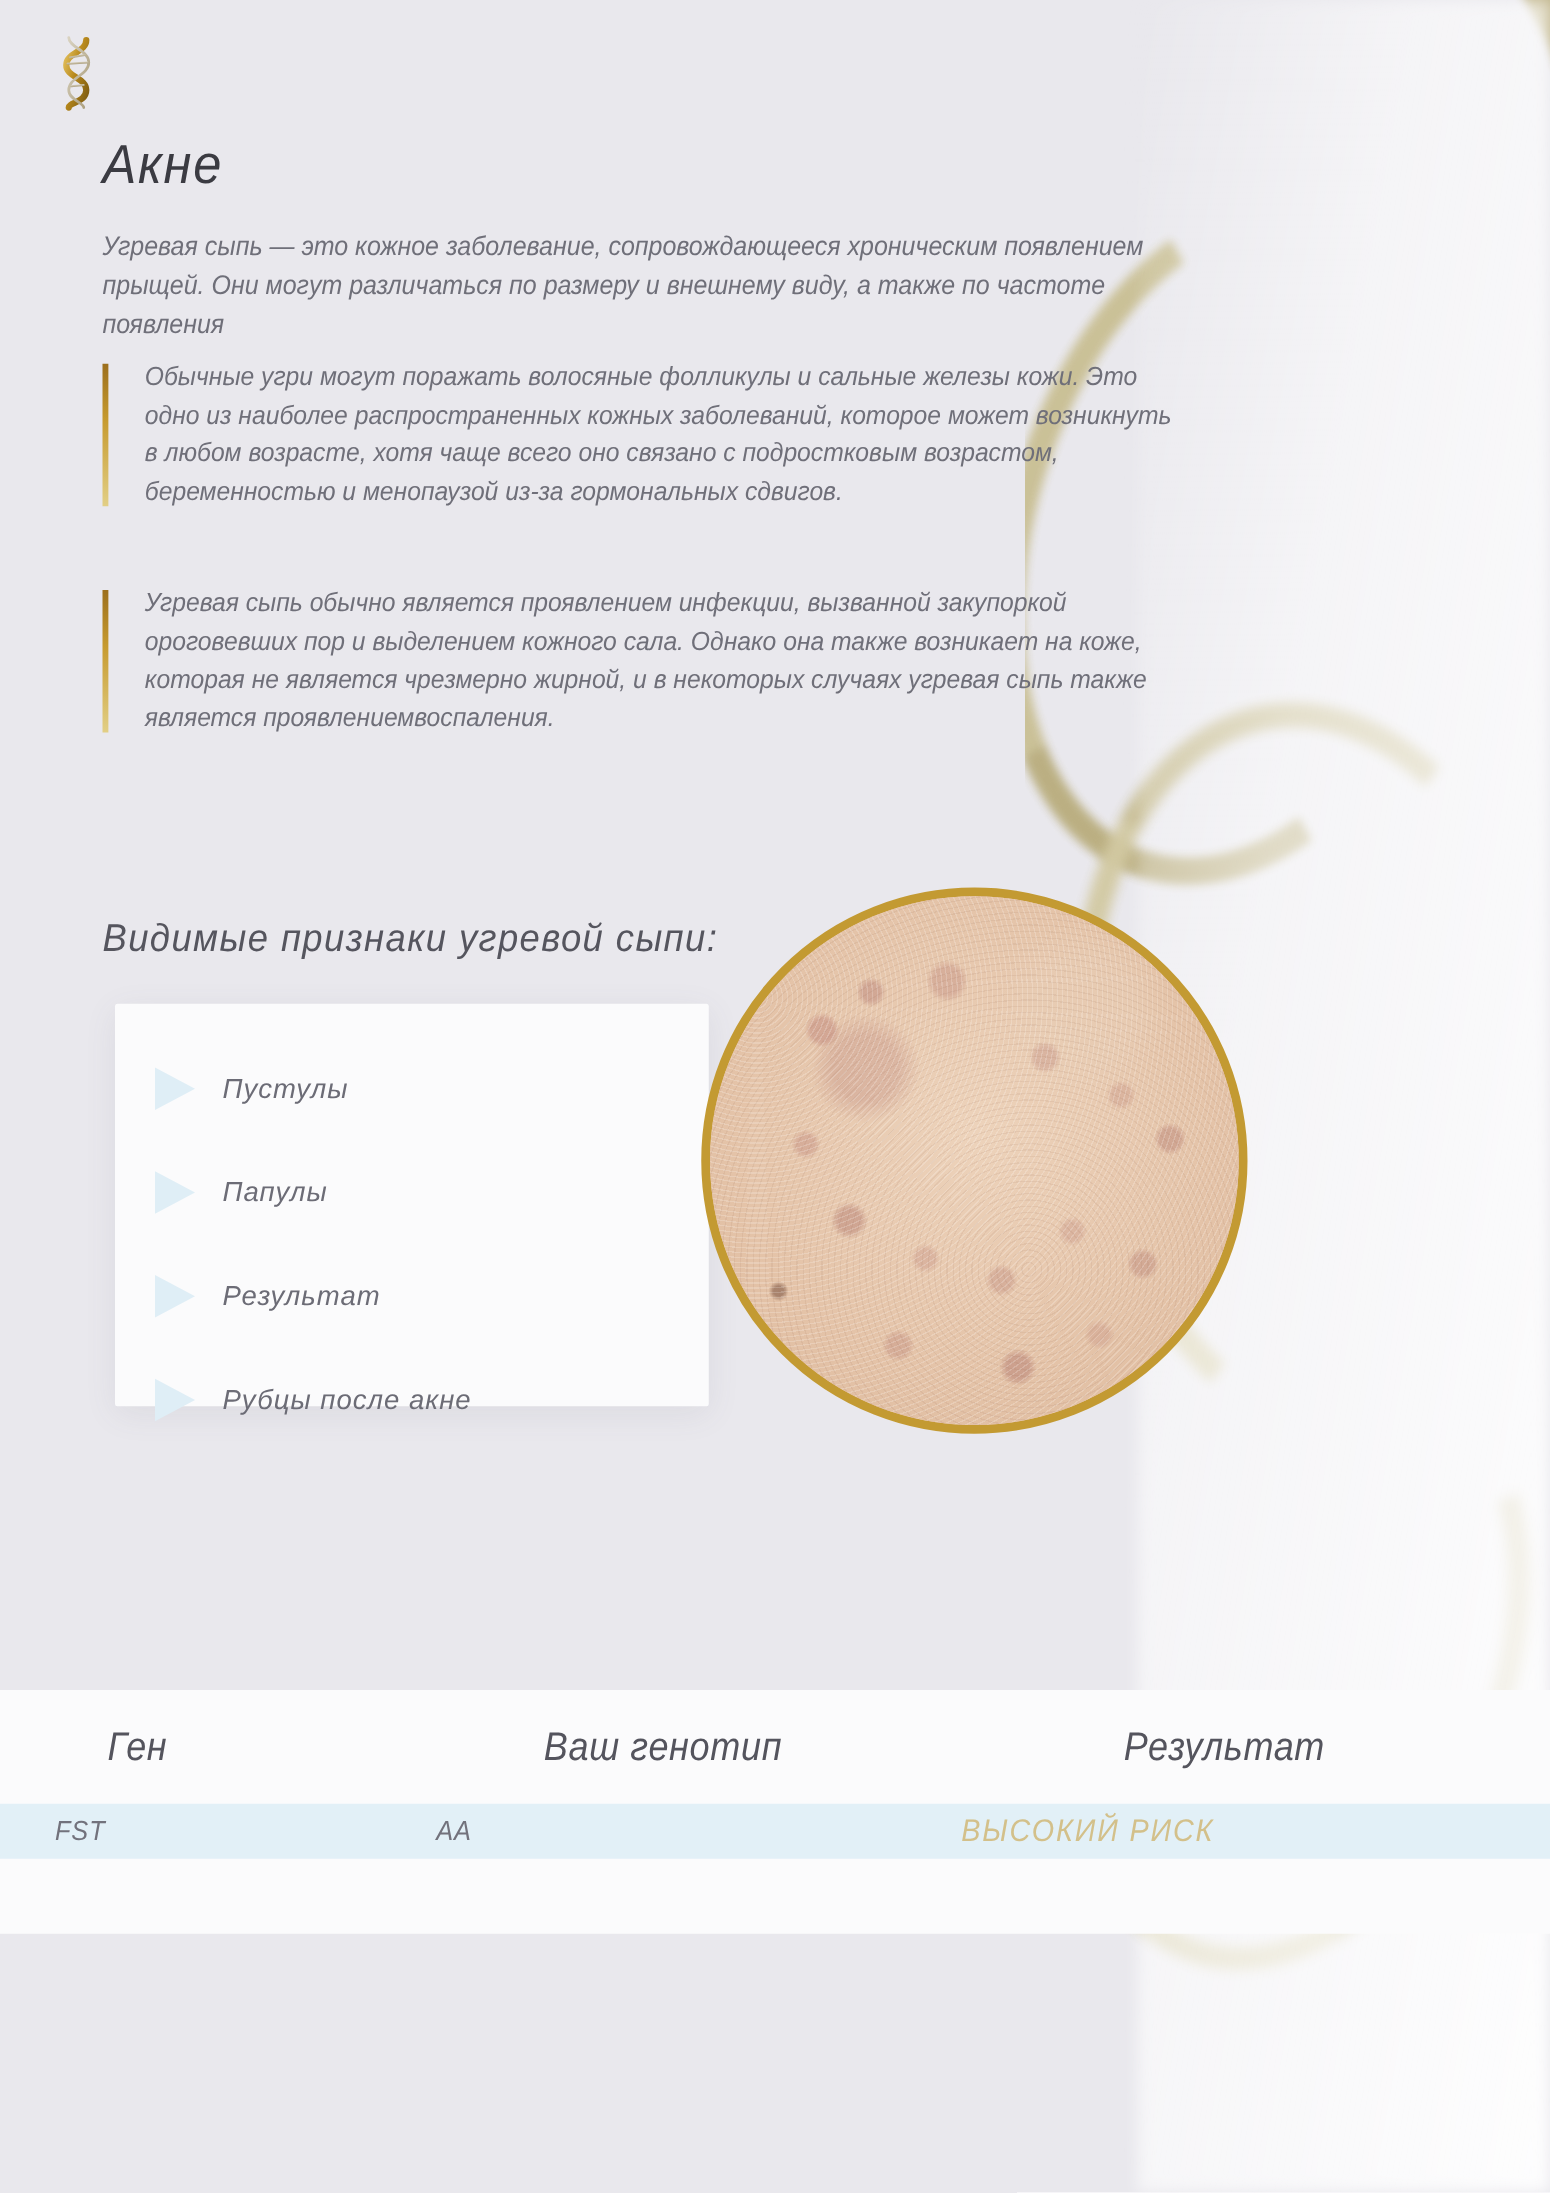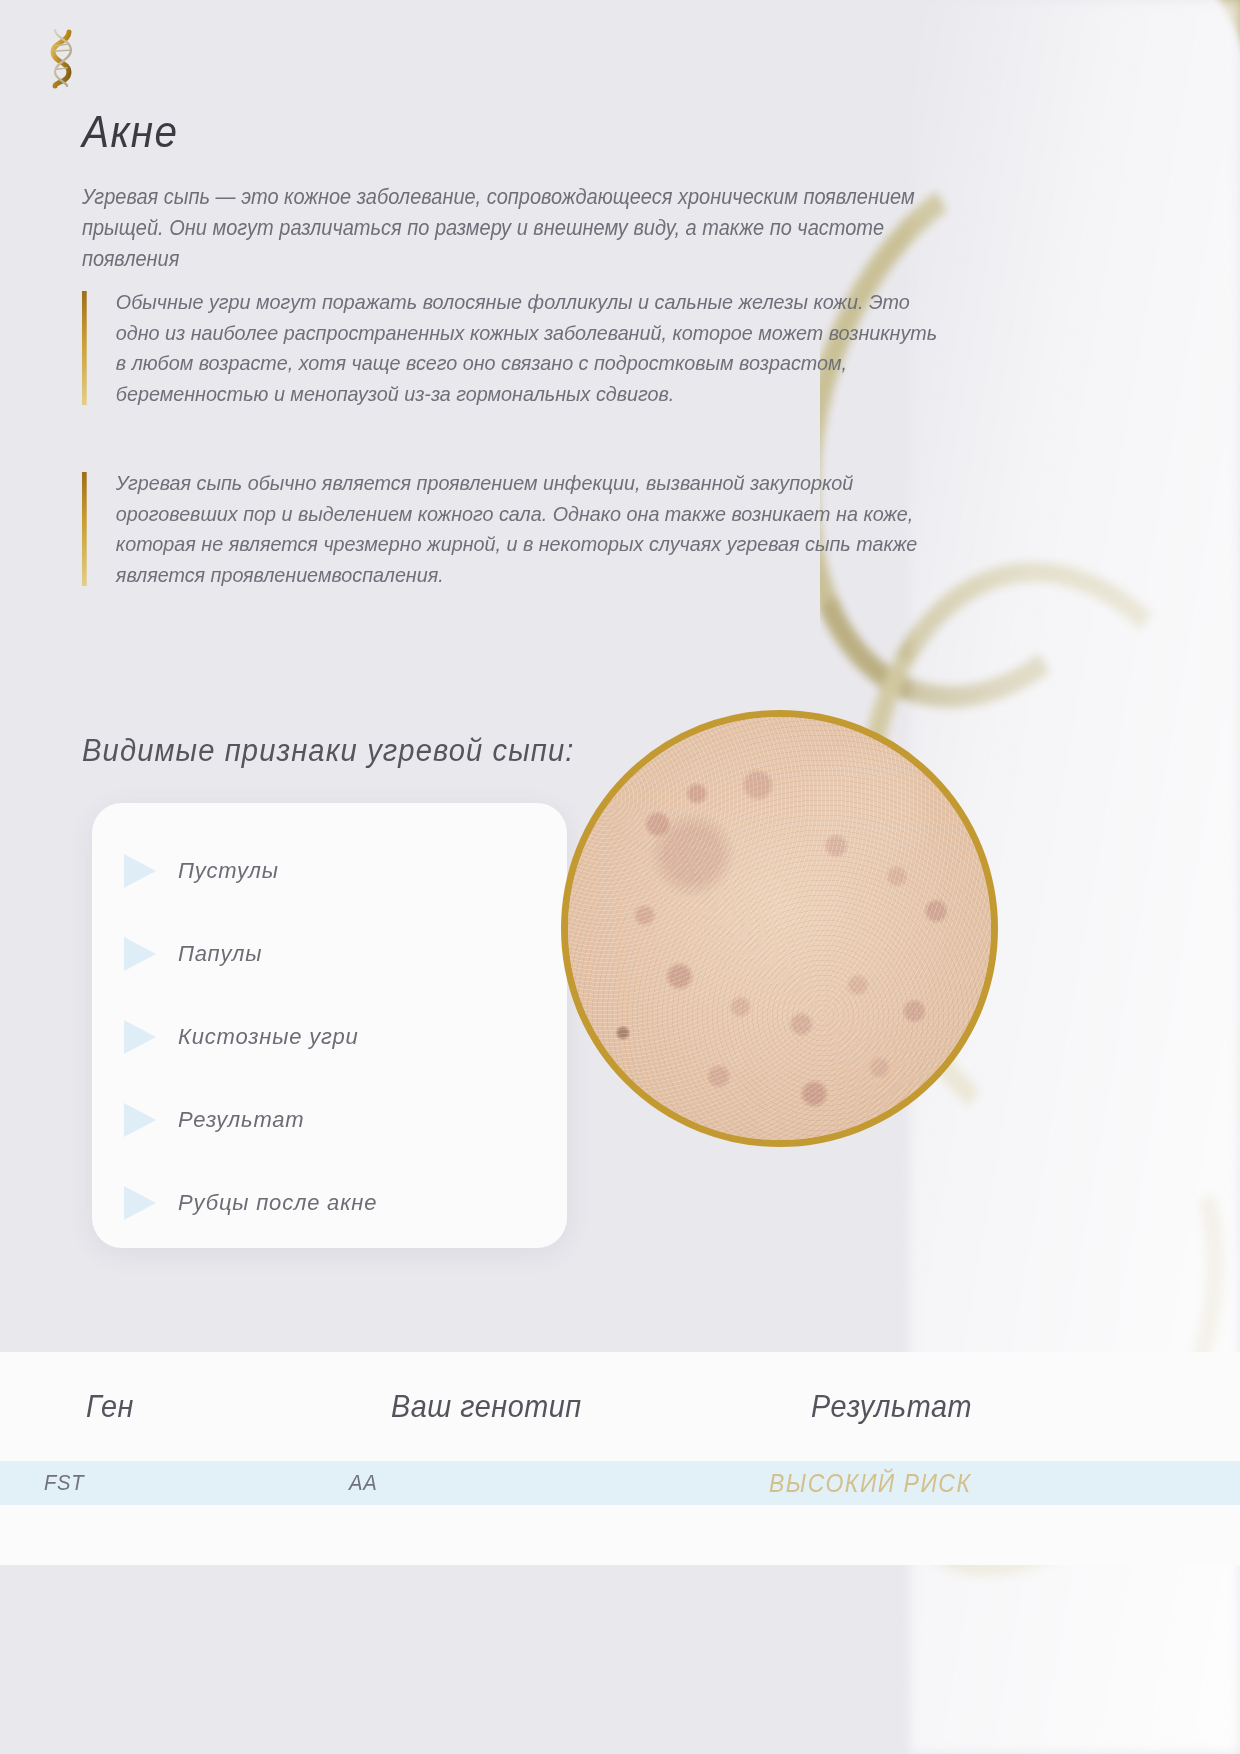--- a/index.html
+++ b/index.html
@@ -165,23 +165,23 @@
     transform: scaleX(0.94);
     transform-origin: left center;
   }
 
   
   .signs-card {
     position: absolute;
     left: 92px;
     top: 803px;
     width: 475px;
-    height: 445px;
+    height: 322px;
     background: #fbfbfc;
-    border-radius: 30px;
+    border-radius: 2px;
     box-shadow: 0 6px 26px rgba(90, 90, 110, 0.09);
   }
   .signs-list {
     position: absolute;
     left: 0; top: 0;
     width: 100%;
     padding: 26px 0 0 0;
     margin: 0;
     list-style: none;
   }
@@ -266,21 +266,22 @@
     width: 100%;
   }
   .t-row {
     display: flex;
     align-items: center;
     width: 100%;
     box-sizing: border-box;
     padding-left: 86px;
   }
   .t-head {
-    height: 109px;
+    height: 91px;
+    gap: 44px;
   }
   .t-data {
     height: 44px;
     background: #e2f0f7;
     padding-left: 44px;
   }
   .t-tail {
     height: 60px;
   }
   .c-gene   { width: 305px; flex: none; }
@@ -381,24 +382,20 @@
         <li class="sign-item">
           <span class="sign-marker"></span>
           <span class="sign-label">Пустулы</span>
         </li>
         <li class="sign-item">
           <span class="sign-marker"></span>
           <span class="sign-label">Папулы</span>
         </li>
         <li class="sign-item">
           <span class="sign-marker"></span>
-          <span class="sign-label">Кистозные угри</span>
-        </li>
-        <li class="sign-item">
-          <span class="sign-marker"></span>
           <span class="sign-label">Результат</span>
         </li>
         <li class="sign-item">
           <span class="sign-marker"></span>
           <span class="sign-label">Рубцы после акне</span>
         </li>
       </ul>
     </div>
 
     <div class="photo-circle">

